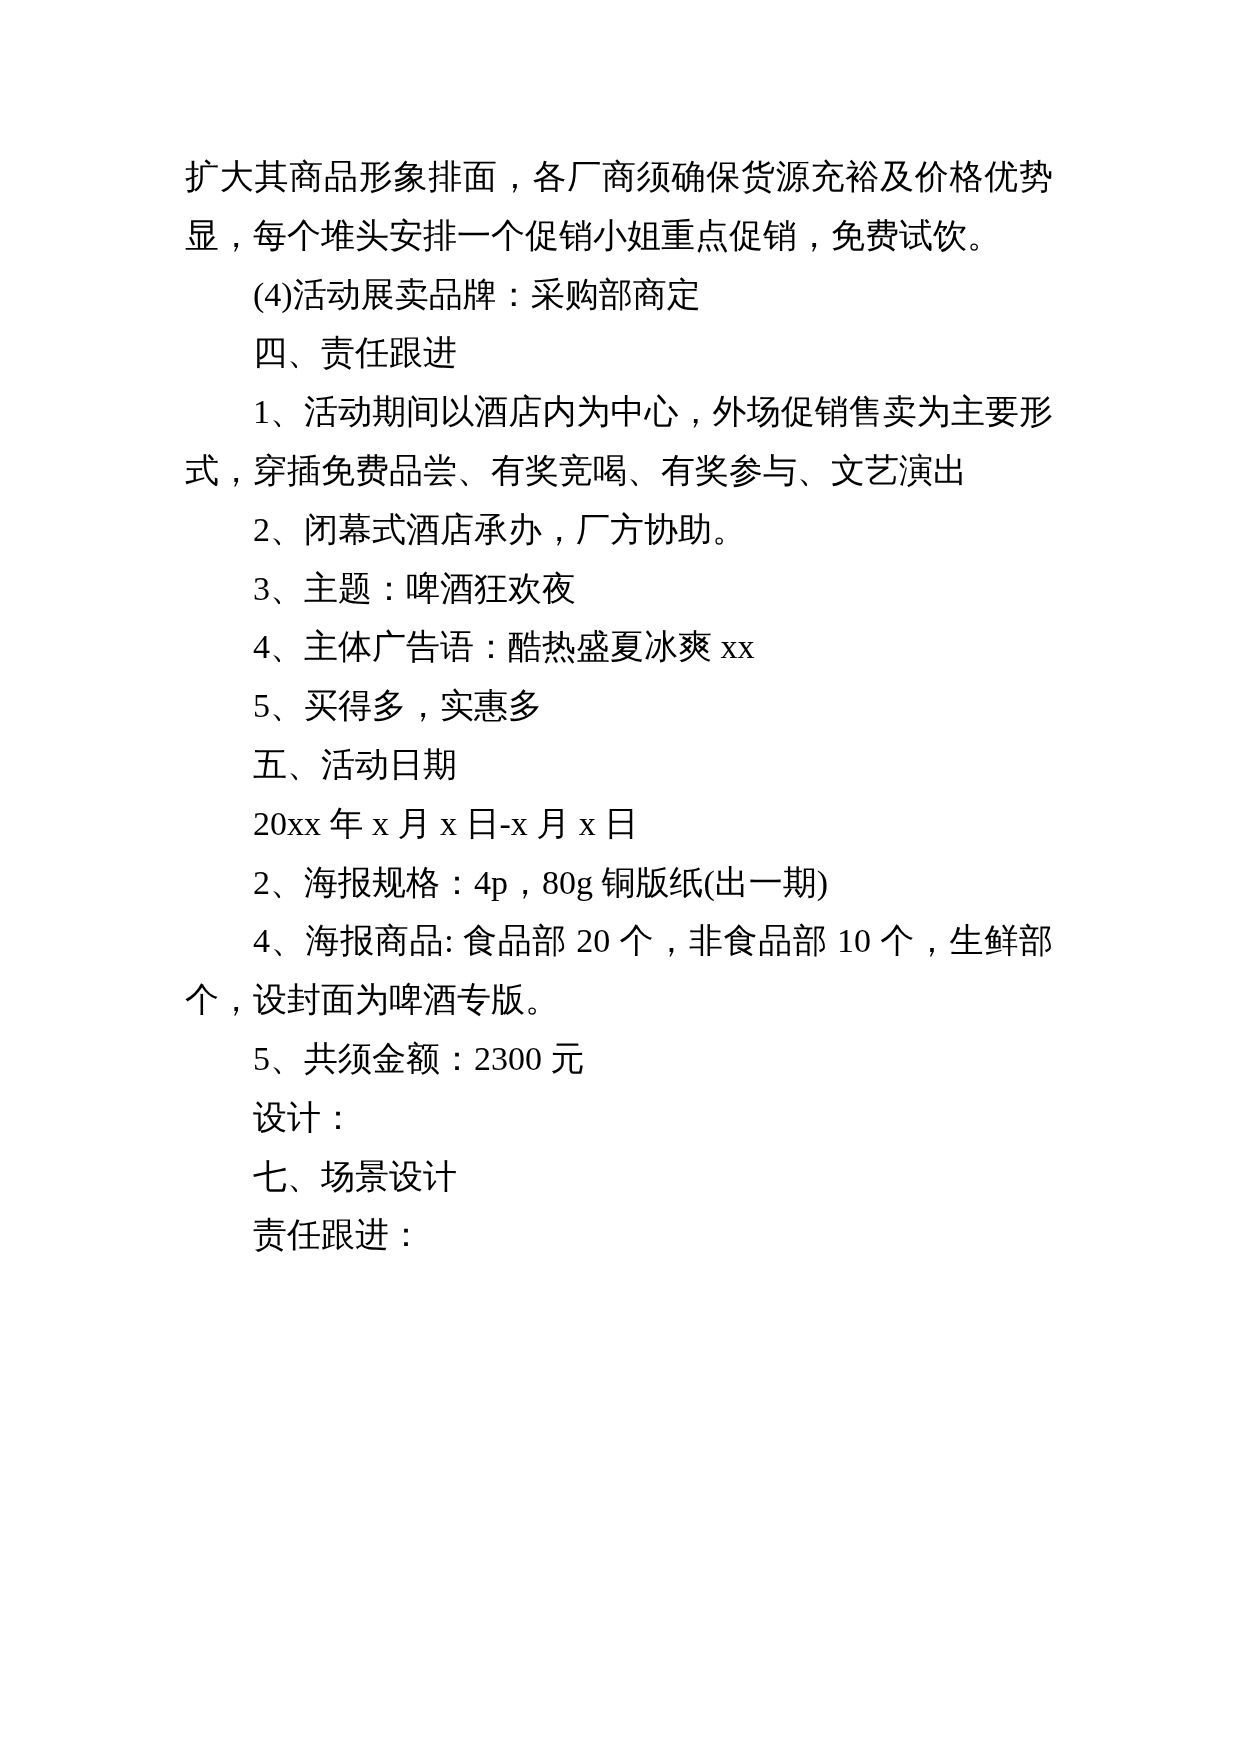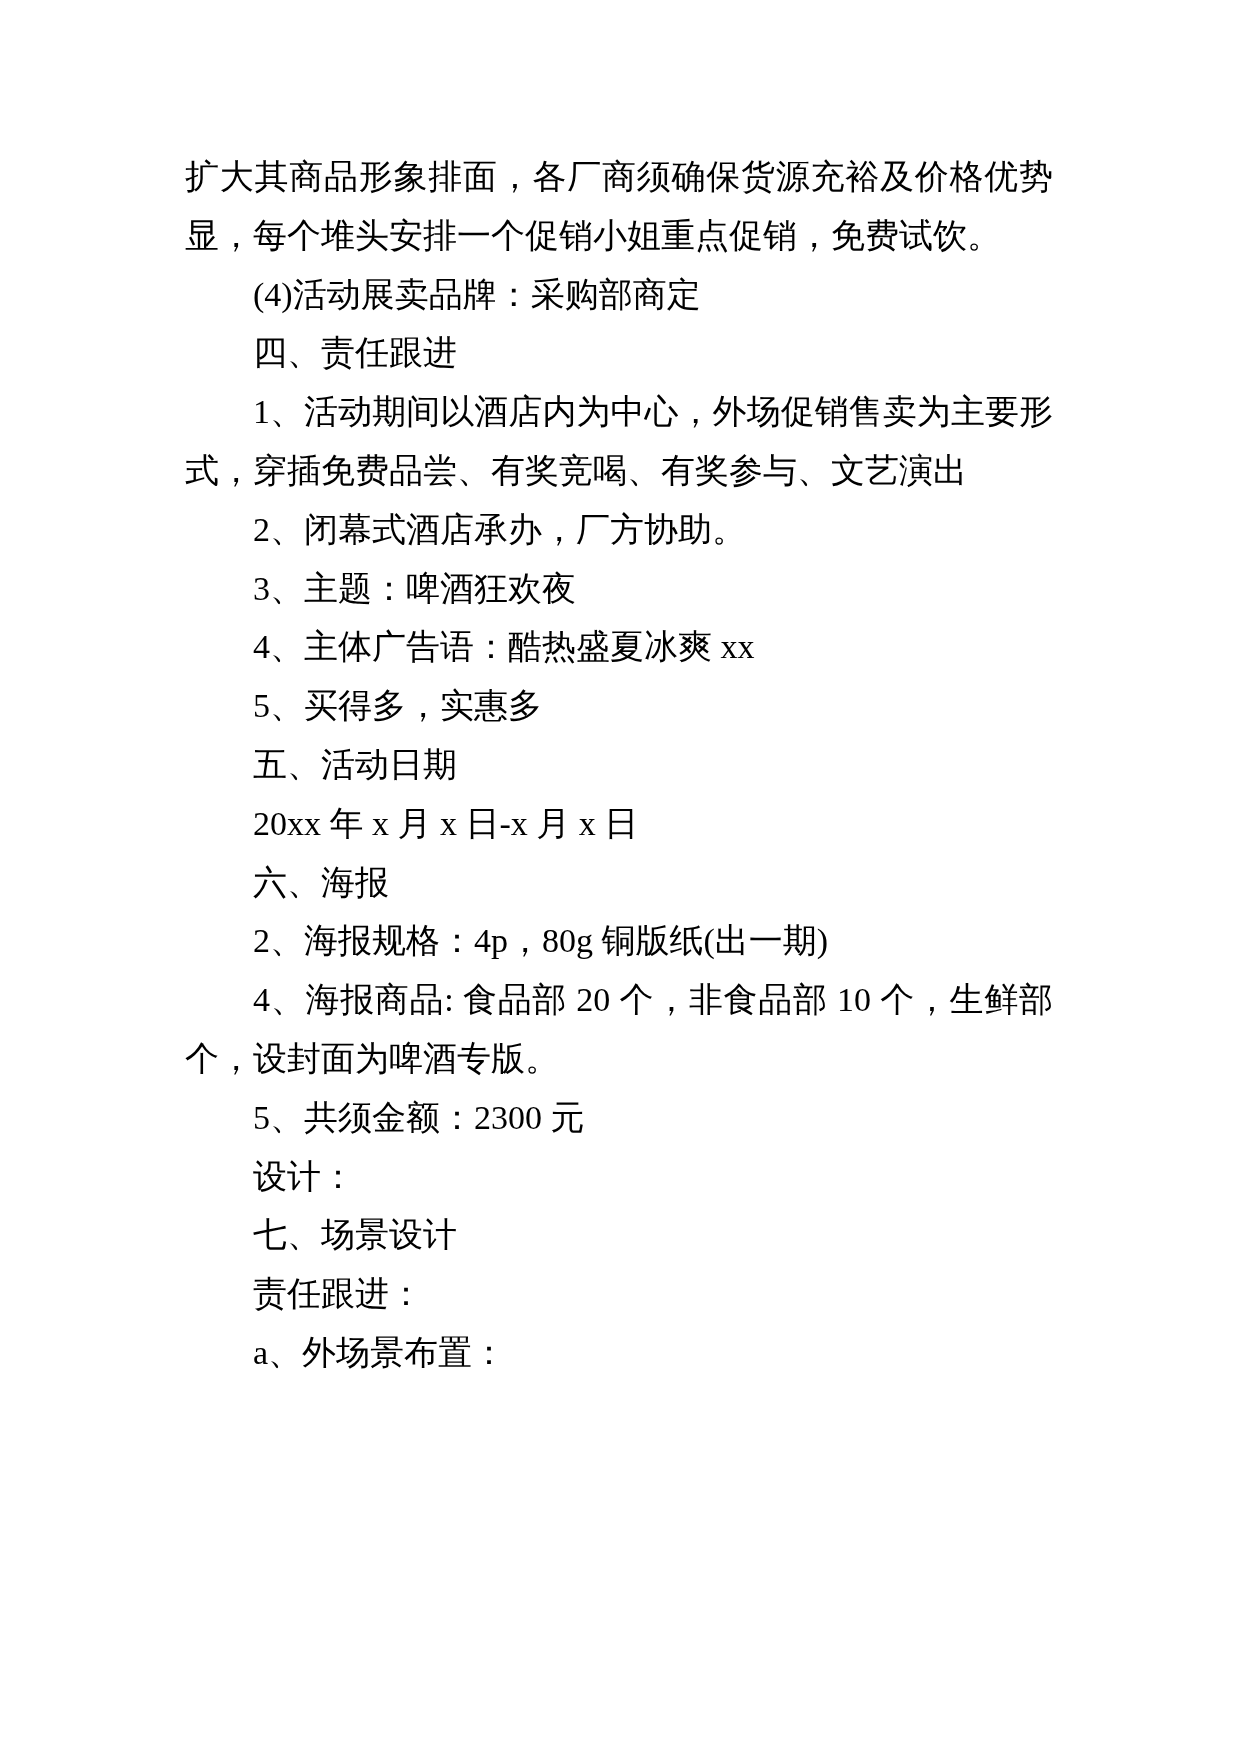--- a/index.html
+++ b/index.html
@@ -59,23 +59,21 @@
       <div class="text-line indent">(4)活动展卖品牌：采购部商定</div>
       <div class="text-line indent">四、责任跟进</div>
       <div class="text-line indent justify">1、活动期间以酒店内为中心，外场促销售卖为主要形</div>
       <div class="text-line">式，穿插免费品尝、有奖竞喝、有奖参与、文艺演出</div>
       <div class="text-line indent">2、闭幕式酒店承办，厂方协助。</div>
       <div class="text-line indent">3、主题：啤酒狂欢夜</div>
       <div class="text-line indent">4、主体广告语：酷热盛夏冰爽 xx</div>
       <div class="text-line indent">5、买得多，实惠多</div>
       <div class="text-line indent">五、活动日期</div>
       <div class="text-line indent">20xx 年 x 月 x 日-x 月 x 日</div>
-      <div class="text-line indent">六、海报</div>
       <div class="text-line indent">2、海报规格：4p，80g 铜版纸(出一期)</div>
       <div class="text-line indent justify">4、海报商品: 食品部 20 个，非食品部 10 个，生鲜部 20</div>
       <div class="text-line">个，设封面为啤酒专版。</div>
       <div class="text-line indent">5、共须金额：2300 元</div>
       <div class="text-line indent">设计：</div>
       <div class="text-line indent">七、场景设计</div>
       <div class="text-line indent">责任跟进：</div>
-      <div class="text-line indent">a、外场景布置：</div>
     </div>
 </div>
 
 </body></html>

